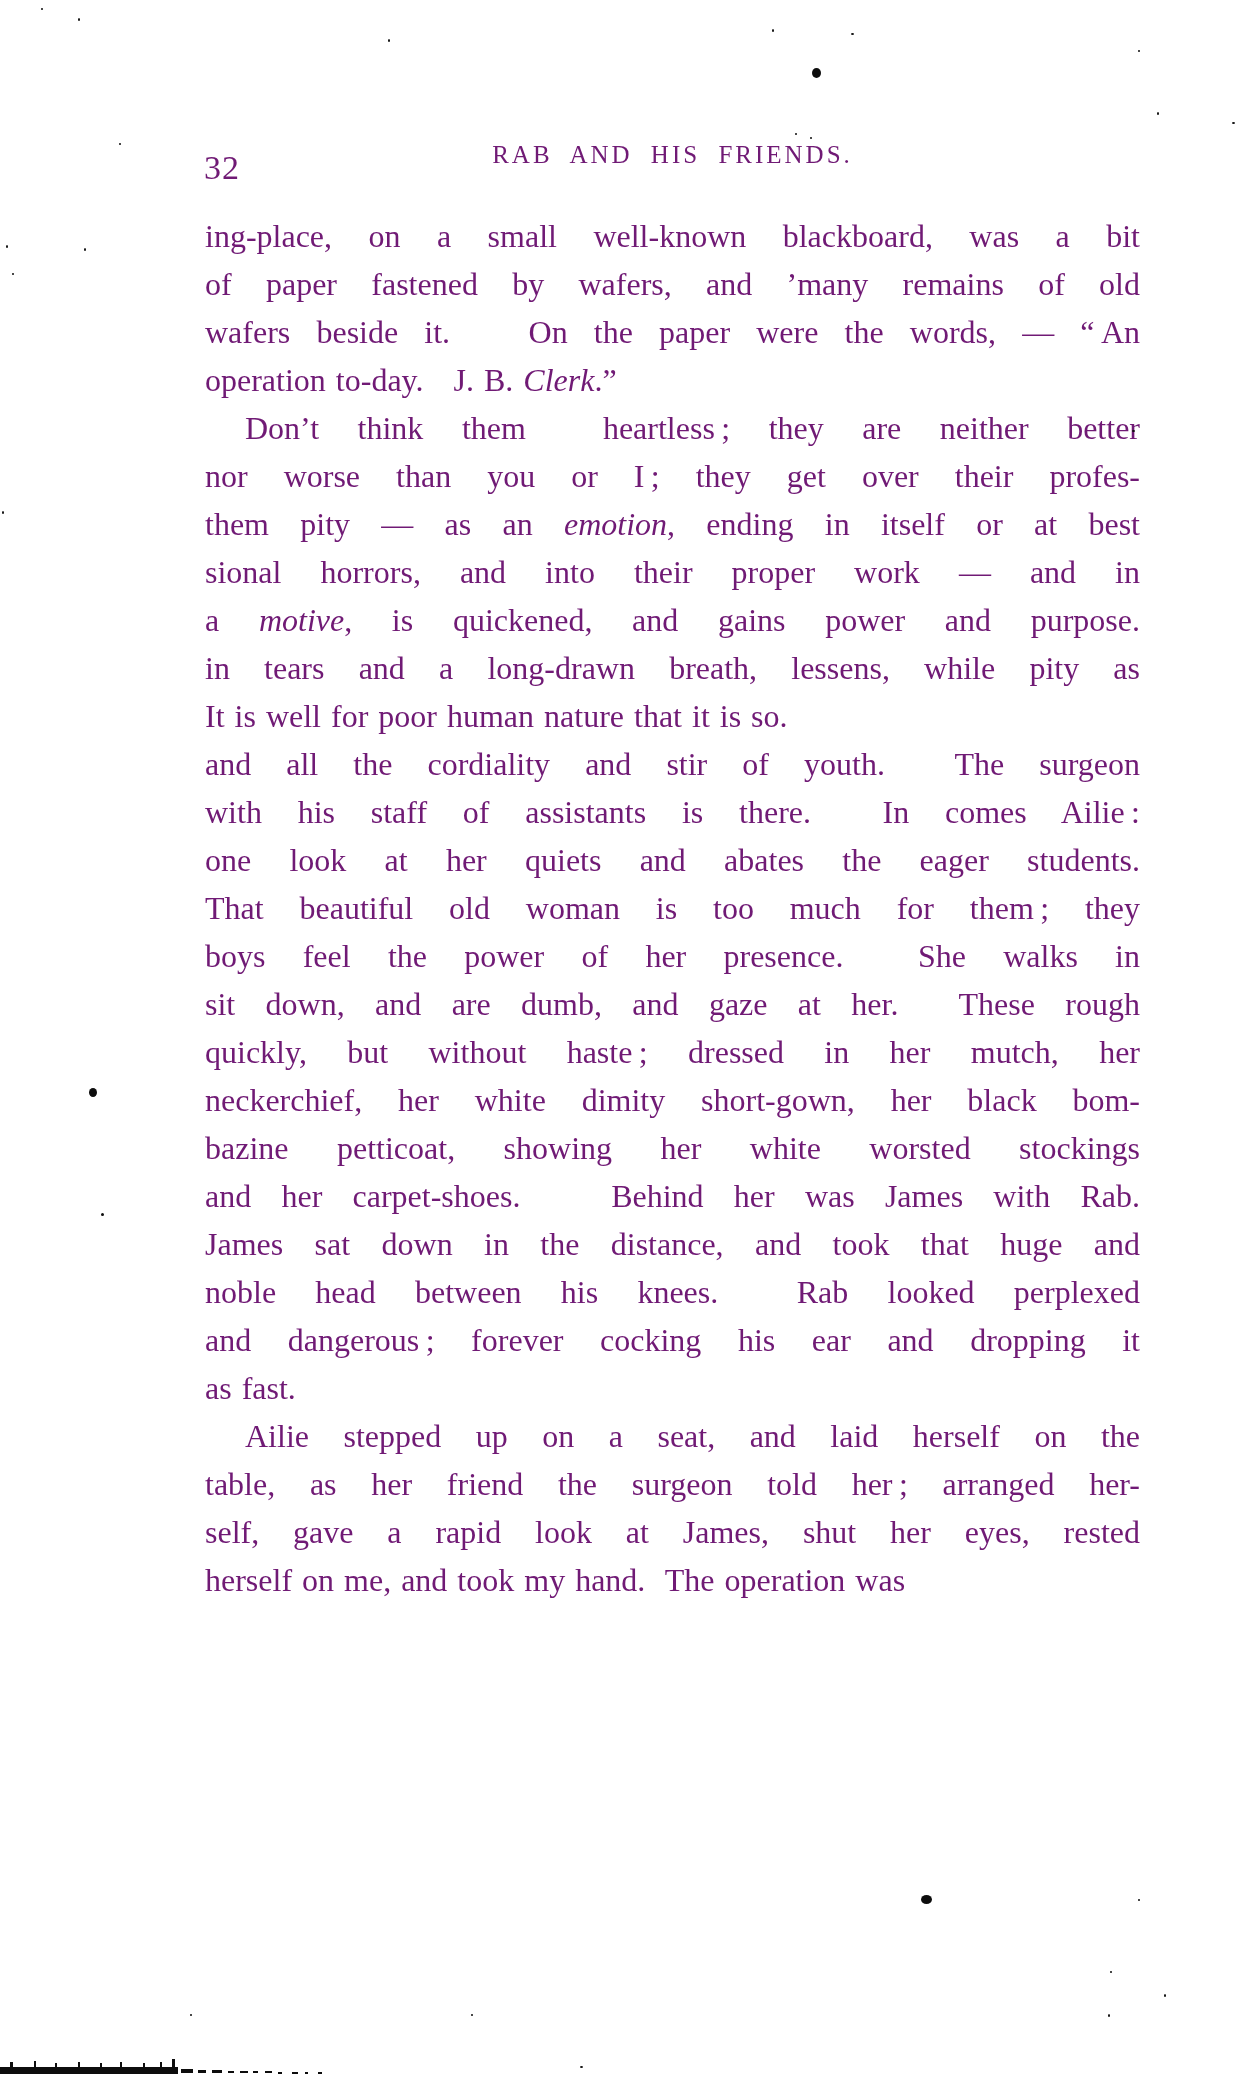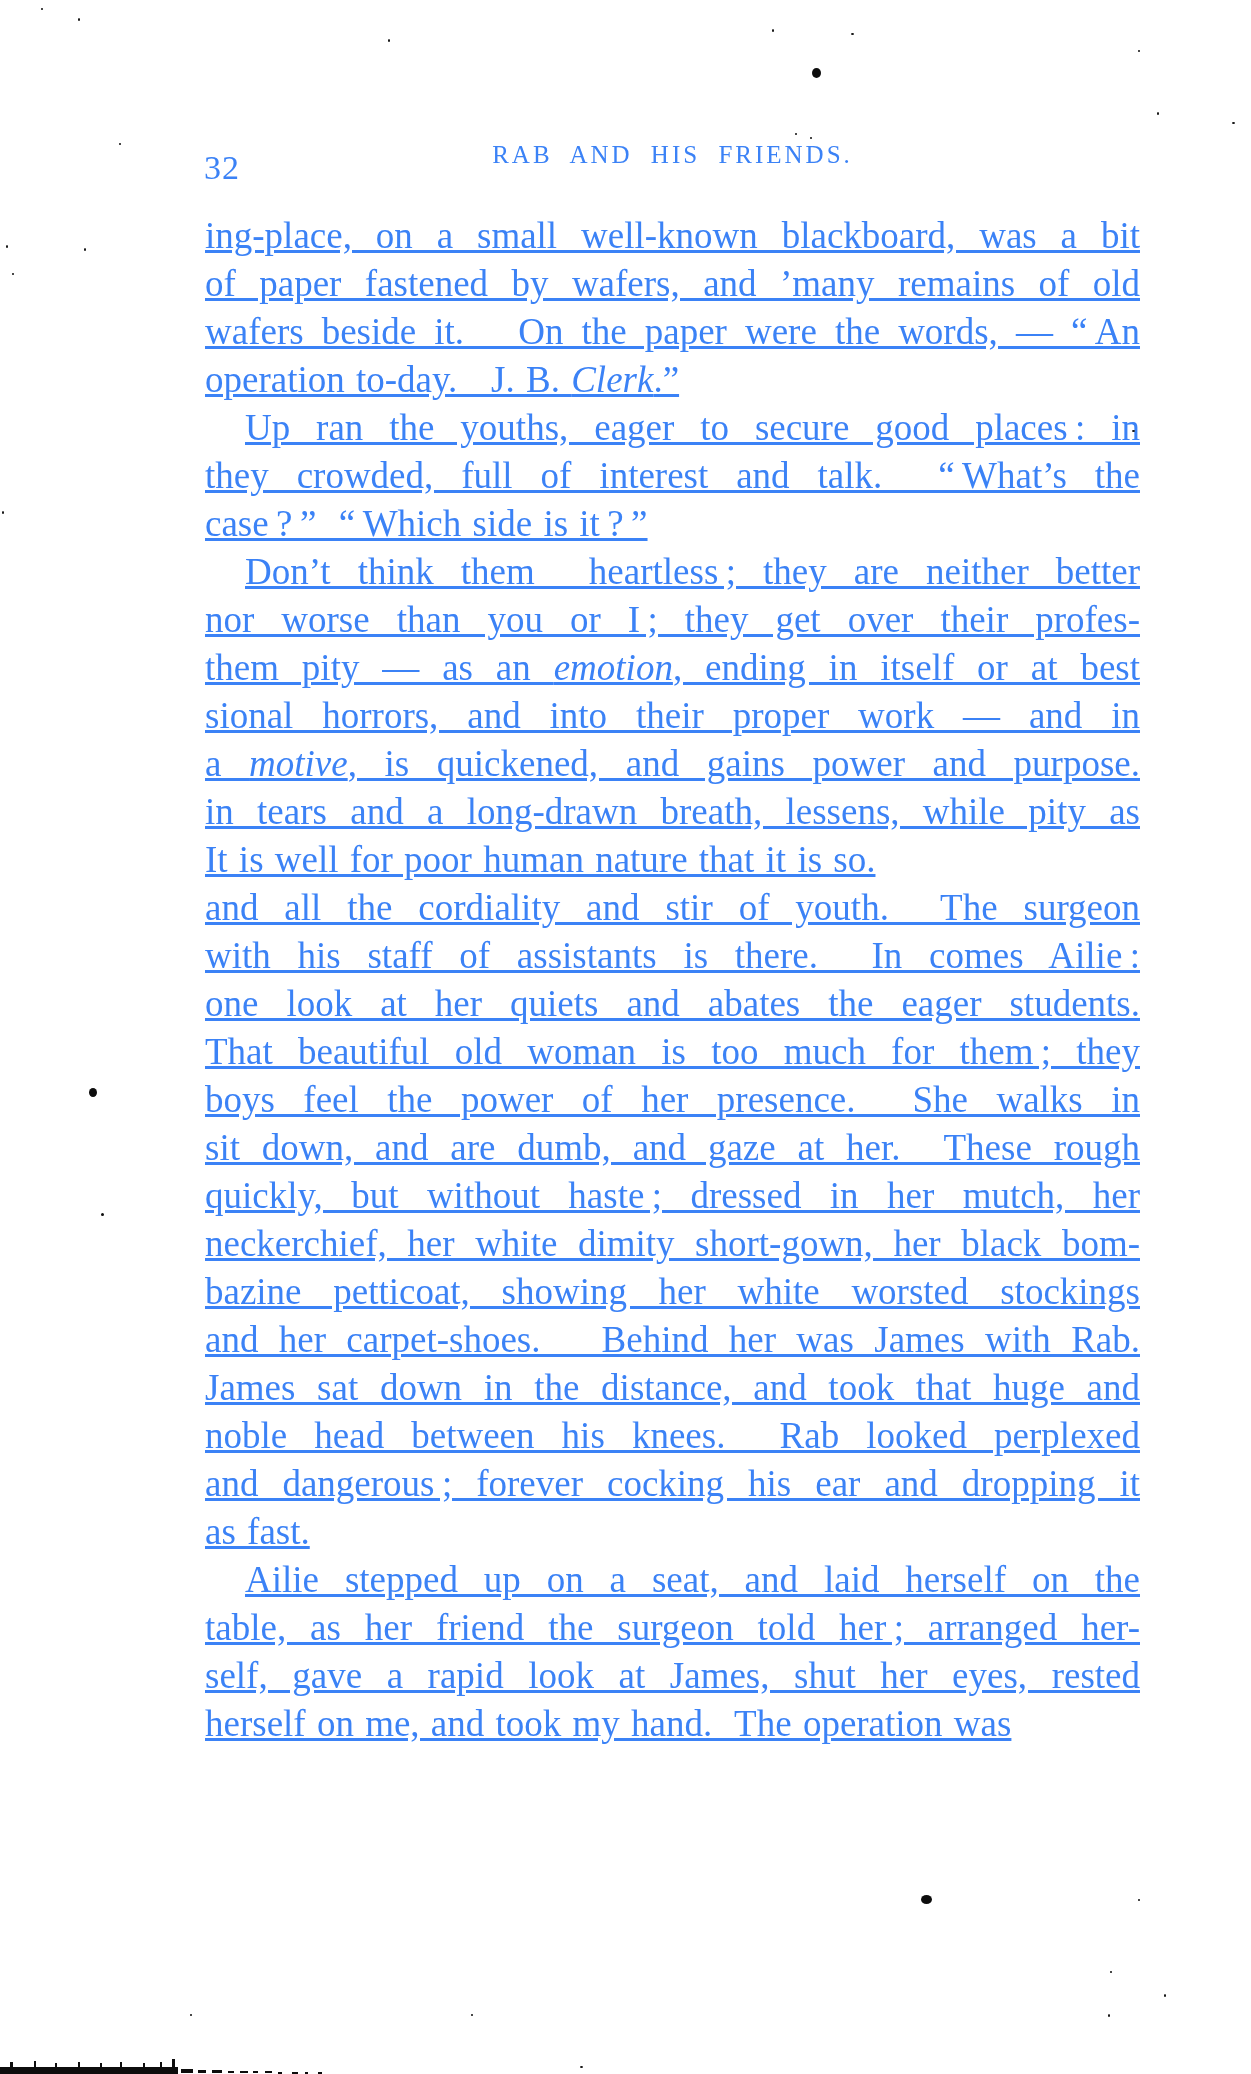--- a/index.html
+++ b/index.html
@@ -3,68 +3,62 @@
 <meta charset="utf-8">
 <style>
   html,body{margin:0;padding:0;background:#888;}
   .page{
     position:relative;
     width:1251px;height:2074px;
     margin:0 auto;
     background:#ffffff;
     overflow:hidden;
     font-family:"Liberation Serif", serif;
-    color:#3b82f6;
+    color:#701a75;
   }
   .pageno{
     position:absolute;left:204px;top:146px;
     font-size:34px;line-height:44px;
     letter-spacing:1px;
   }
   .running-title{
     position:absolute;left:205px;top:134px;width:935px;
     text-align:center;
     font-size:25px;line-height:42px;
     letter-spacing:3px;word-spacing:9px;
   }
   .body-text{
     position:absolute;left:205px;top:212px;width:935px;
   }
   .para{margin:0;padding:0;}
   .line{
-    font-size:37px;
+    font-size:32px;
     line-height:48px;height:48px;
     text-align:justify;text-align-last:justify;
     white-space:pre-wrap;
     word-spacing:2px;
-    text-decoration:underline;
   }
   .line.last{text-align-last:left;}
   .line.first-indent{text-indent:40px;}
   .it{font-style:italic;}
   .artifact{position:absolute;background:#0d0d0d;}
   .artifact.round{border-radius:50%;}
 </style>
 </head>
 <body>
 
 <div class="page">
   <div class="pageno">32</div>
   <div class="running-title">RAB AND HIS FRIENDS.</div>
   <div class="body-text" id="body-text">
       <div class="para">
         <div class="line"><span>ing-place, on a small well-known blackboard, was a bit</span></div>
         <div class="line"><span>of paper fastened by wafers, and ’many remains of old</span></div>
         <div class="line"><span>wafers beside it.   On the paper were the words, — “ An</span></div>
         <div class="line last"><span>operation to-day.   J. B. </span><span class="it">Clerk</span><span>.”</span></div>
-      </div>
-      <div class="para">
-        <div class="line first-indent"><span>Up ran the youths, eager to secure good places : in</span></div>
-        <div class="line"><span>they crowded, full of interest and talk.  “ What’s the</span></div>
-        <div class="line last"><span>case ? ”  “ Which side is it ? ”</span></div>
       </div>
       <div class="para">
         <div class="line first-indent"><span>Don’t think them  heartless ; they are neither better</span></div>
         <div class="line"><span>nor worse than you or I ; they get over their profes-</span></div>
         <div class="line"><span>them pity — as an </span><span class="it">emotion</span><span>, ending in itself or at best</span></div>
         <div class="line"><span>sional horrors, and into their proper work — and in</span></div>
         <div class="line"><span>a </span><span class="it">motive</span><span>, is quickened, and gains power and purpose.</span></div>
         <div class="line"><span>in tears and a long-drawn breath, lessens, while pity as</span></div>
         <div class="line last"><span>It is well for poor human nature that it is so.</span></div>
       </div>

